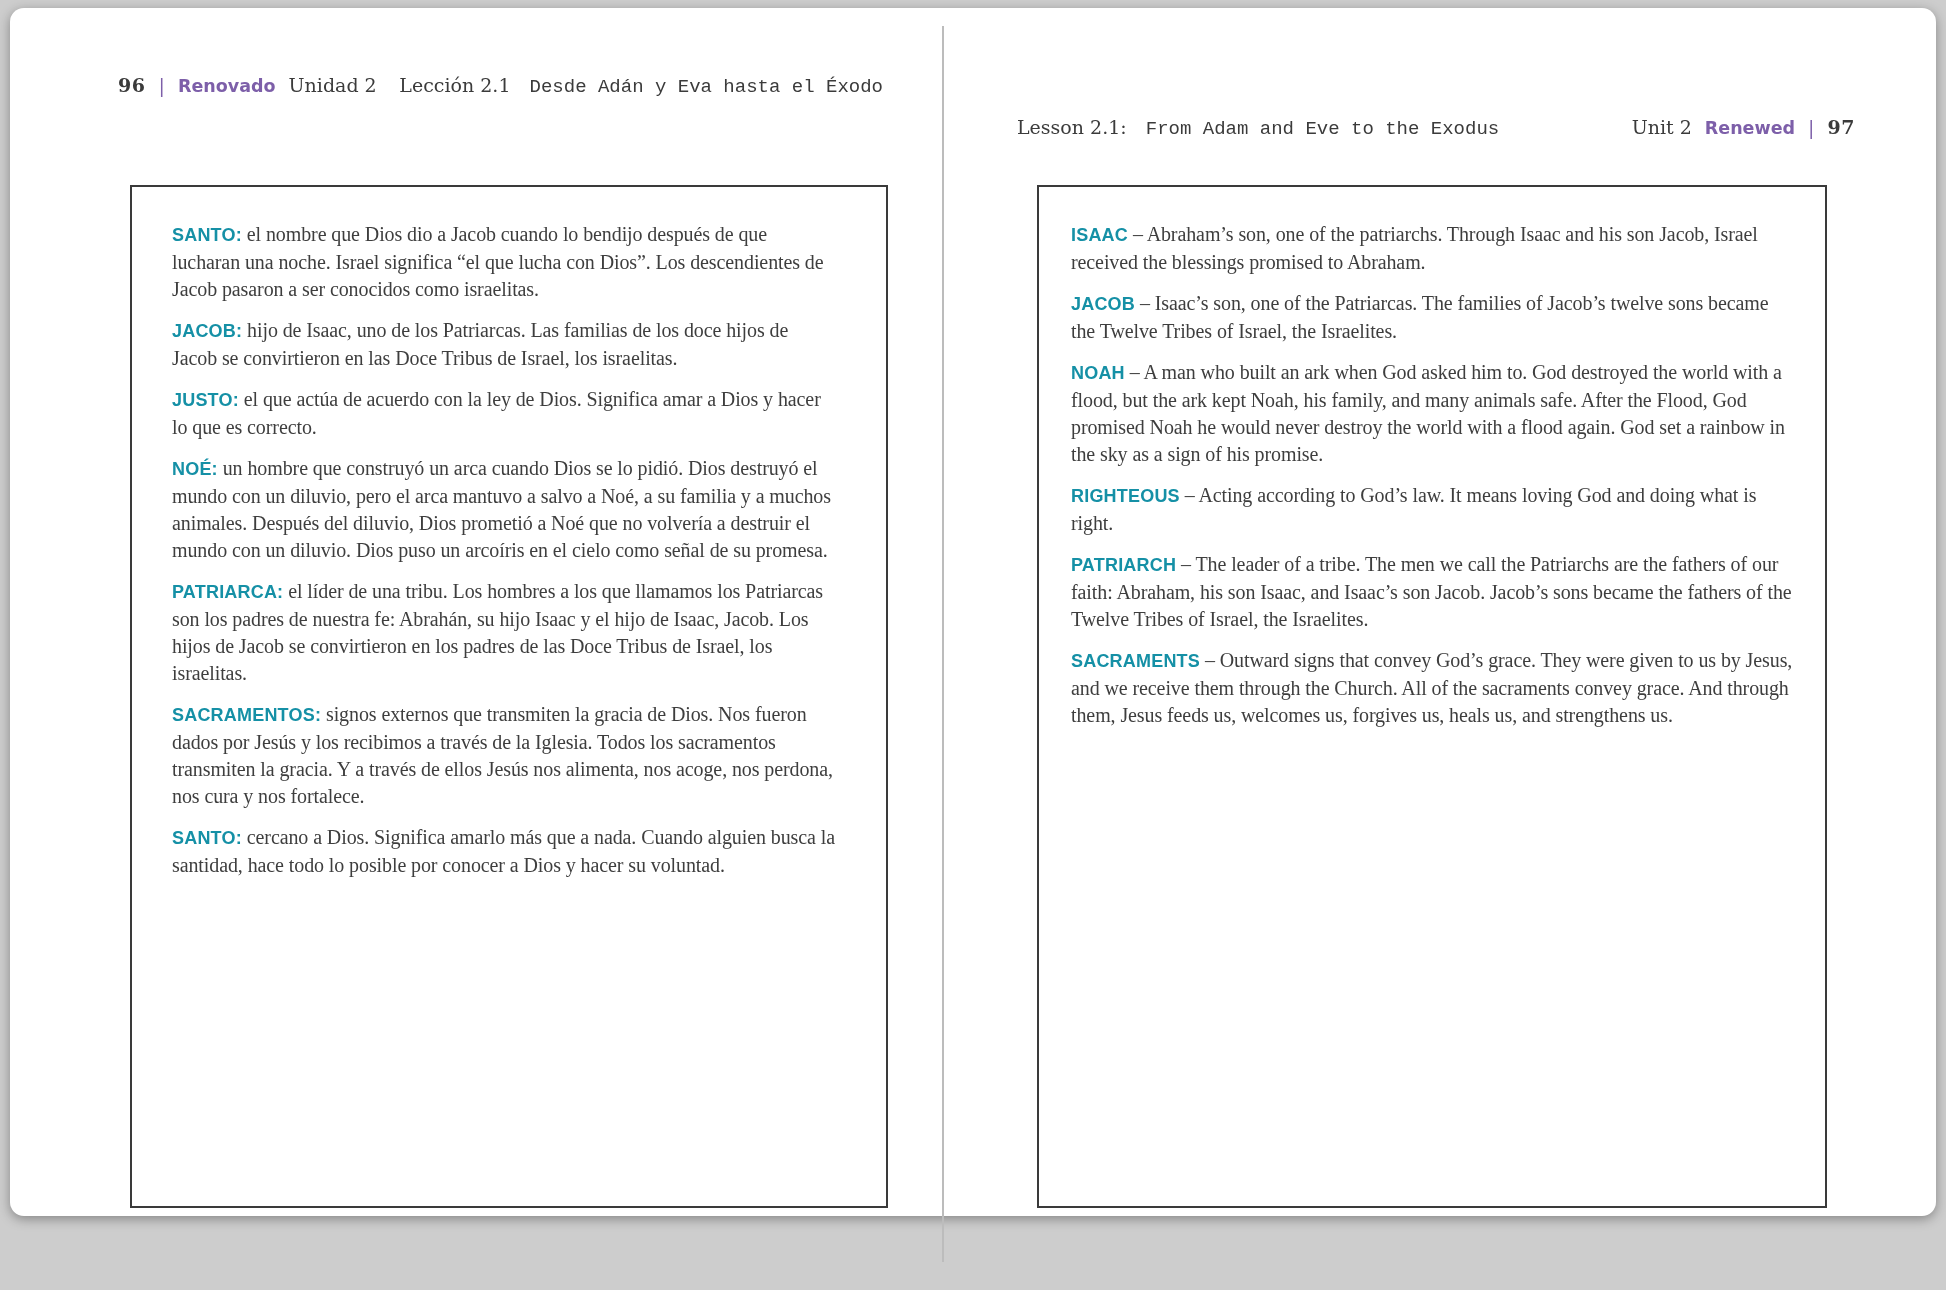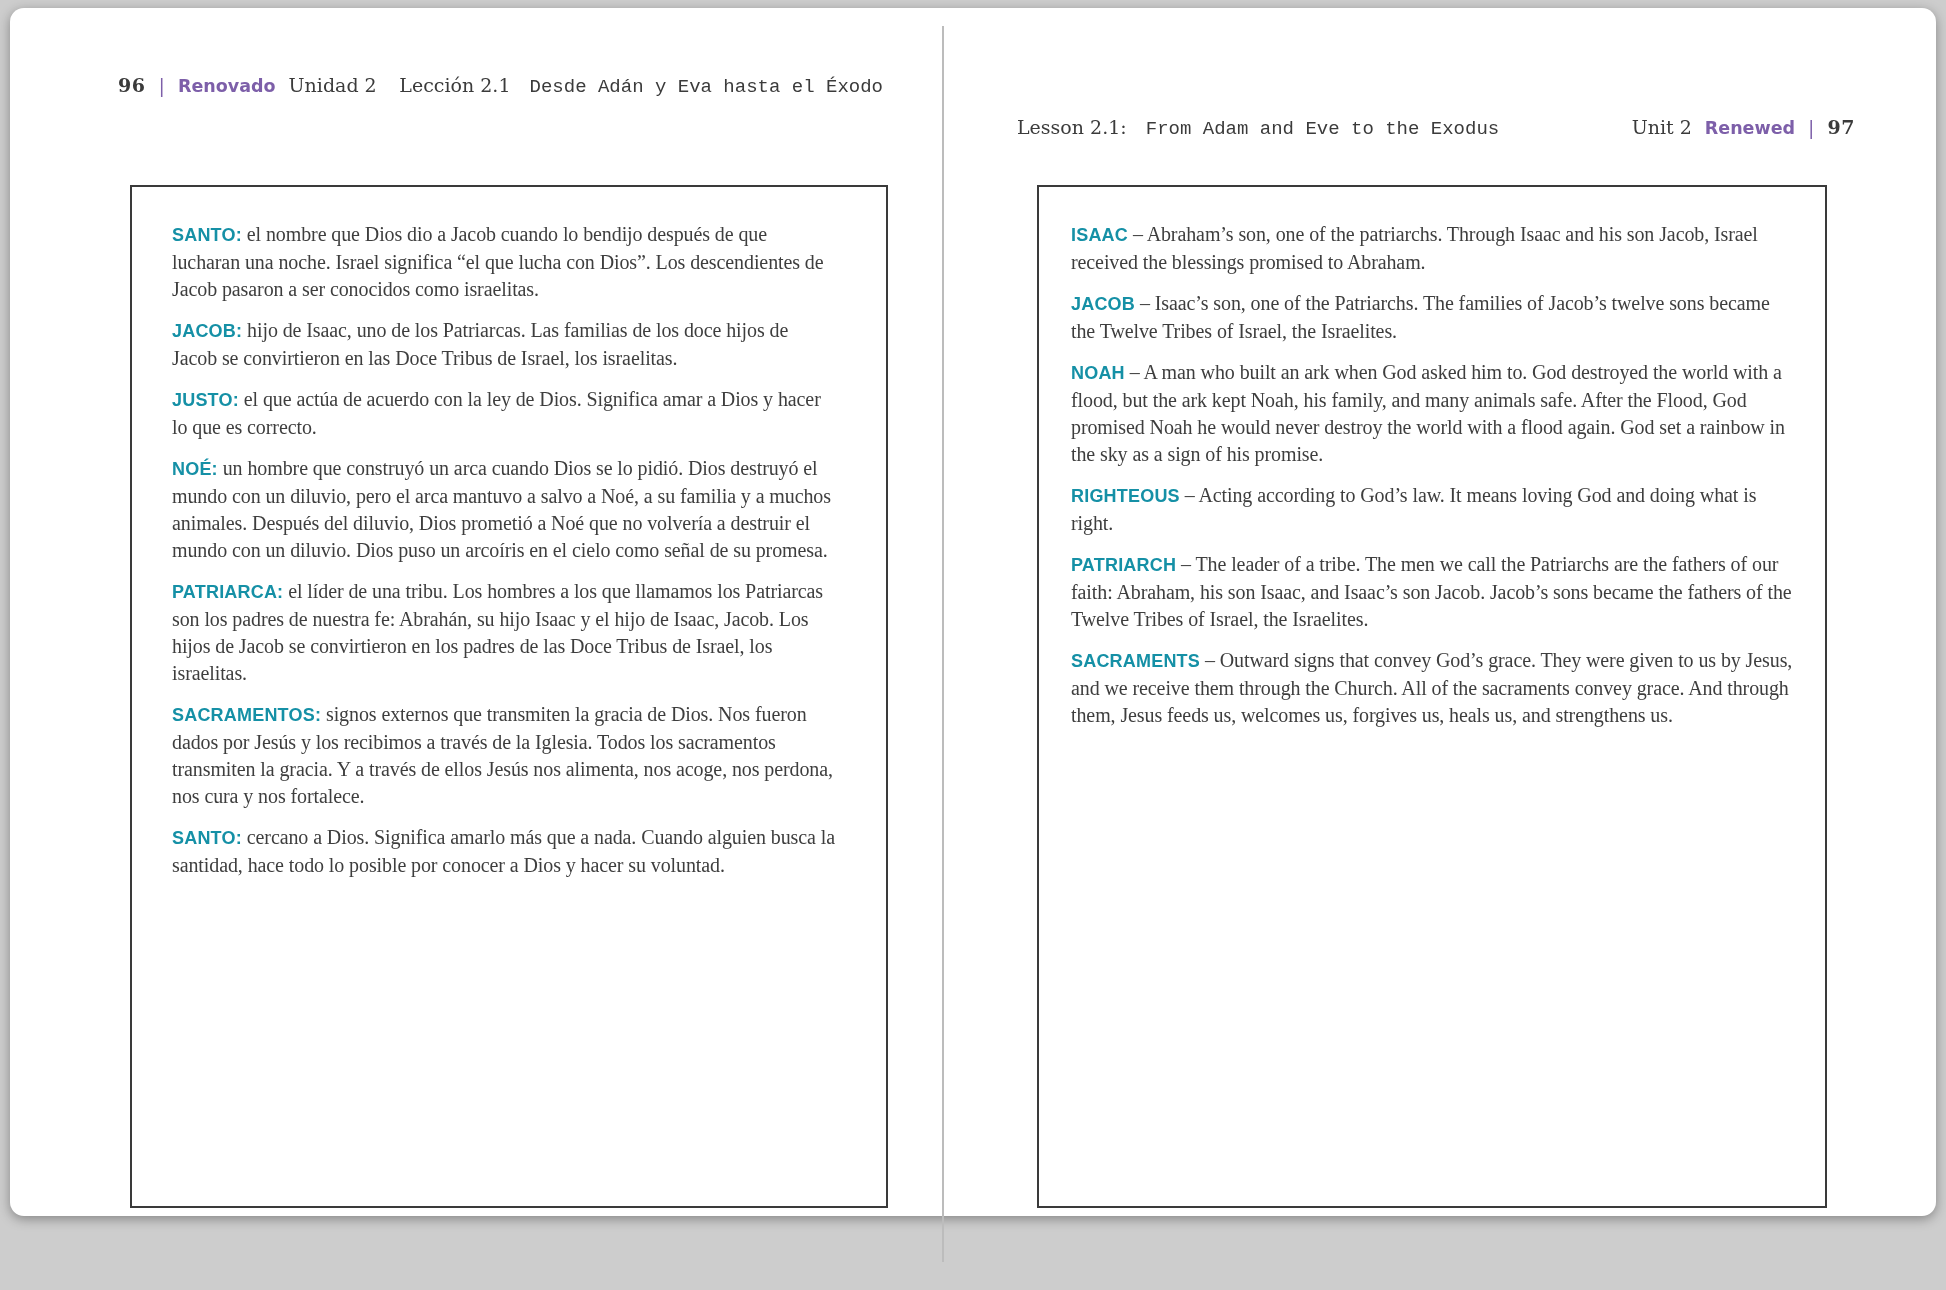--- a/index.html
+++ b/index.html
@@ -105,20 +105,20 @@
       <p class="entry"><span class="term">JACOB:</span><span class="sep"> </span><span>hijo de Isaac, uno de los Patriarcas. Las familias de los doce hijos de Jacob se convirtieron en las Doce Tribus de Israel, los israelitas.</span></p>
       <p class="entry"><span class="term">JUSTO:</span><span class="sep"> </span><span>el que actúa de acuerdo con la ley de Dios. Significa amar a Dios y hacer lo que es correcto.</span></p>
       <p class="entry"><span class="term">NOÉ:</span><span class="sep"> </span><span>un hombre que construyó un arca cuando Dios se lo pidió. Dios destruyó el mundo con un diluvio, pero el arca mantuvo a salvo a Noé, a su familia y a muchos animales. Después del diluvio, Dios prometió a Noé que no volvería a destruir el mundo con un diluvio. Dios puso un arcoíris en el cielo como señal de su promesa.</span></p>
       <p class="entry"><span class="term">PATRIARCA:</span><span class="sep"> </span><span>el líder de una tribu. Los hombres a los que llamamos los Patriarcas son los padres de nuestra fe: Abrahán, su hijo Isaac y el hijo de Isaac, Jacob. Los hijos de Jacob se convirtieron en los padres de las Doce Tribus de Israel, los israelitas.</span></p>
       <p class="entry"><span class="term">SACRAMENTOS:</span><span class="sep"> </span><span>signos externos que transmiten la gracia de Dios. Nos fueron dados por Jesús y los recibimos a través de la Iglesia. Todos los sacramentos transmiten la gracia. Y a través de ellos Jesús nos alimenta, nos acoge, nos perdona, nos cura y nos fortalece.</span></p>
       <p class="entry"><span class="term">SANTO:</span><span class="sep"> </span><span>cercano a Dios. Significa amarlo más que a nada. Cuando alguien busca la santidad, hace todo lo posible por conocer a Dios y hacer su voluntad.</span></p>
     </section>
 
   <section class="glossary-box right-box" id="glossary-en">
       <p class="entry"><span class="term">ISAAC</span><span class="sep"> – </span><span>Abraham’s son, one of the patriarchs. Through Isaac and his son Jacob, Israel received the blessings promised to Abraham.</span></p>
-      <p class="entry"><span class="term">JACOB</span><span class="sep"> – </span><span>Isaac’s son, one of the Patriarchs. The families of Jacob’s twelve sons became the Twelve Tribes of Israel, the Israelites.</span></p>
+      <p class="entry"><span class="term">JACOB</span><span class="sep"> – </span><span>Isaac’s son, one of the Patriarcas. The families of Jacob’s twelve sons became the Twelve Tribes of Israel, the Israelites.</span></p>
       <p class="entry"><span class="term">NOAH</span><span class="sep"> – </span><span>A man who built an ark when God asked him to. God destroyed the world with a flood, but the ark kept Noah, his family, and many animals safe. After the Flood, God promised Noah he would never destroy the world with a flood again. God set a rainbow in the sky as a sign of his promise.</span></p>
       <p class="entry"><span class="term">RIGHTEOUS</span><span class="sep"> – </span><span>Acting according to God’s law. It means loving God and doing what is right.</span></p>
       <p class="entry"><span class="term">PATRIARCH</span><span class="sep"> – </span><span>The leader of a tribe. The men we call the Patriarchs are the fathers of our faith: Abraham, his son Isaac, and Isaac’s son Jacob. Jacob’s sons became the fathers of the Twelve Tribes of Israel, the Israelites.</span></p>
       <p class="entry"><span class="term">SACRAMENTS</span><span class="sep"> – </span><span>Outward signs that convey God’s grace. They were given to us by Jesus, and we receive them through the Church. All of the sacraments convey grace. And through them, Jesus feeds us, welcomes us, forgives us, heals us, and strengthens us.</span></p>
     </section>
 
 </div>
 
 </body></html>

